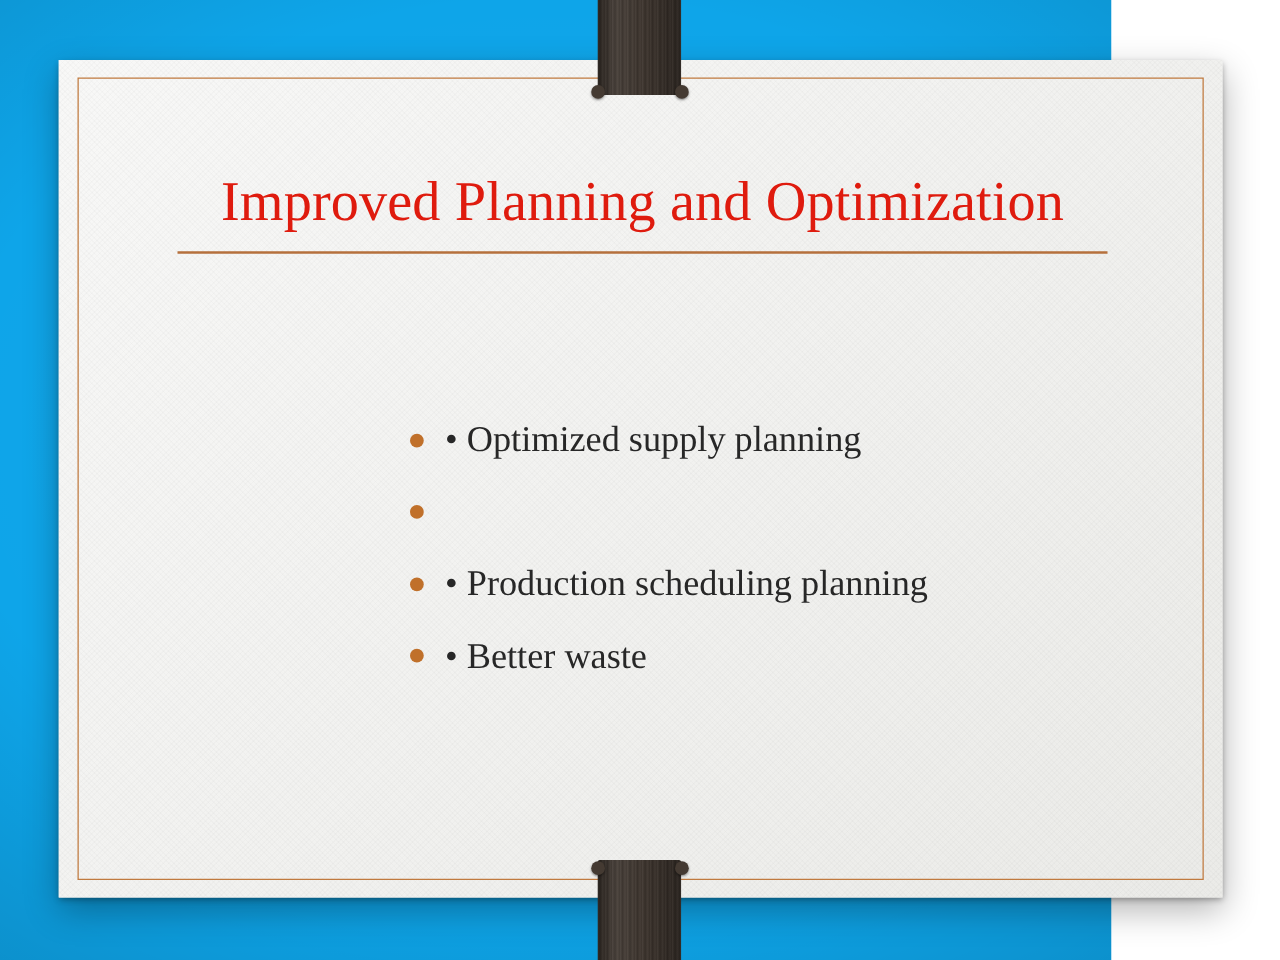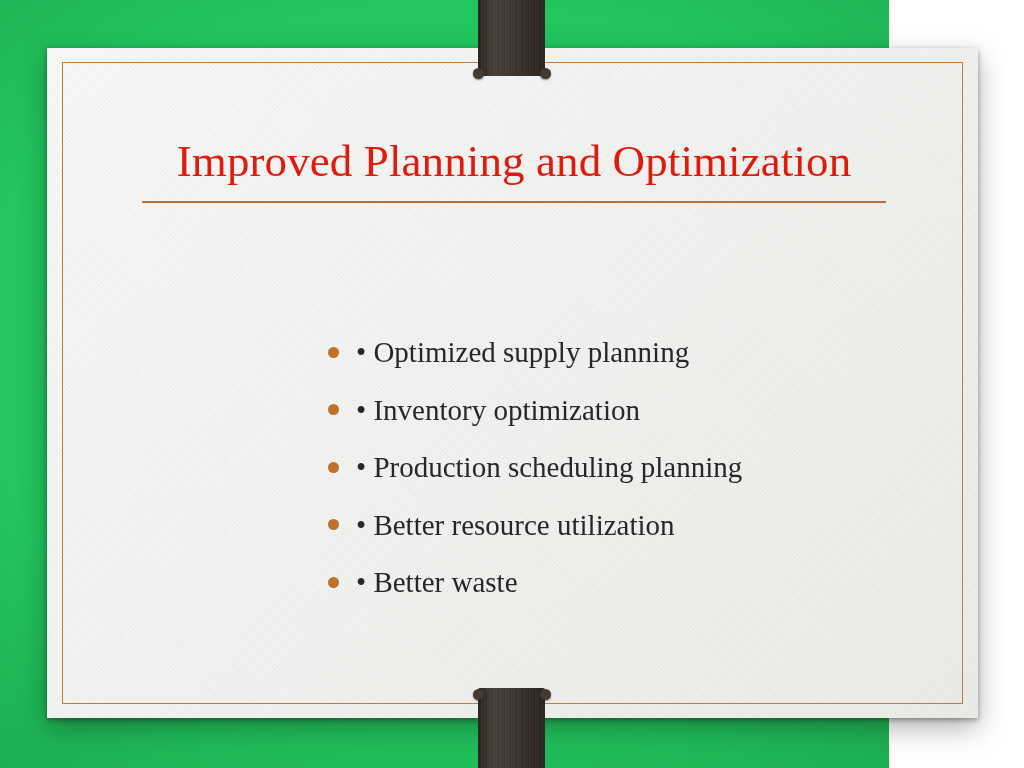--- a/index.html
+++ b/index.html
@@ -12,21 +12,21 @@
 
   body {
     font-family: "Liberation Serif", "DejaVu Serif", serif;
   }
 
   
   #slide-stage {
     position: relative;
     width: 889px;
     height: 768px;
-    background-color: #22c55e;
+    background-color: #0ea5e9;
     background-image:
       
       repeating-linear-gradient(90deg,
         rgba(0,0,0,0.14) 0px,
         rgba(0,0,0,0.04) 1px,
         rgba(255,255,255,0.05) 2px,
         rgba(0,0,0,0.10) 3px,
         rgba(0,0,0,0.02) 5px,
         rgba(255,255,255,0.03) 6px,
         rgba(0,0,0,0.12) 8px),
@@ -237,33 +237,26 @@
       <li class="bullet-row">
         <span class="bullet-marker">
           <span class="bullet-dot"></span>
         </span>
         <span class="bullet-text">• Optimized supply planning</span>
       </li>
       <li class="bullet-row">
         <span class="bullet-marker">
           <span class="bullet-dot"></span>
         </span>
-        <span class="bullet-text">• Inventory optimization</span>
       </li>
       <li class="bullet-row">
         <span class="bullet-marker">
           <span class="bullet-dot"></span>
         </span>
         <span class="bullet-text">• Production scheduling planning</span>
-      </li>
-      <li class="bullet-row">
-        <span class="bullet-marker">
-          <span class="bullet-dot"></span>
-        </span>
-        <span class="bullet-text">• Better resource utilization</span>
       </li>
       <li class="bullet-row">
         <span class="bullet-marker">
           <span class="bullet-dot"></span>
         </span>
         <span class="bullet-text">• Better waste</span>
       </li>
     </ul>
 
   </div>

